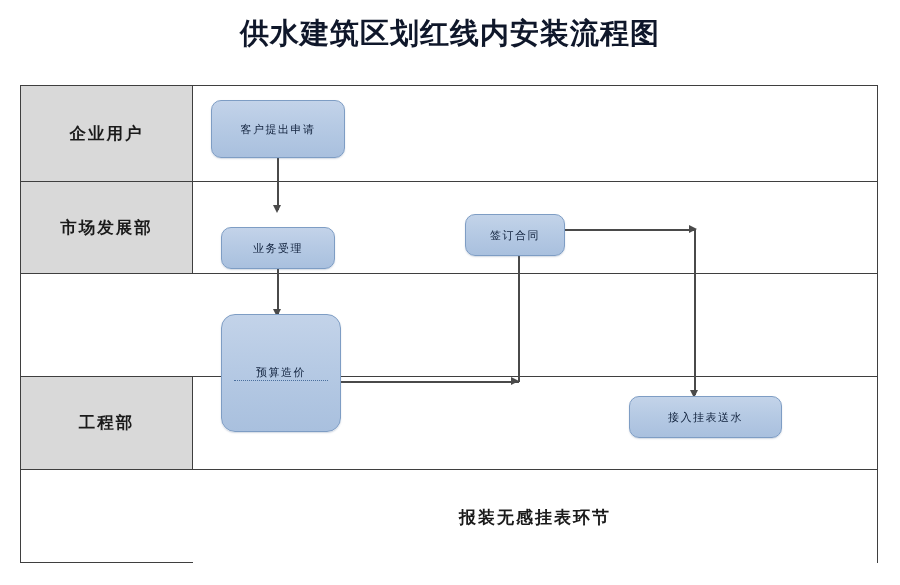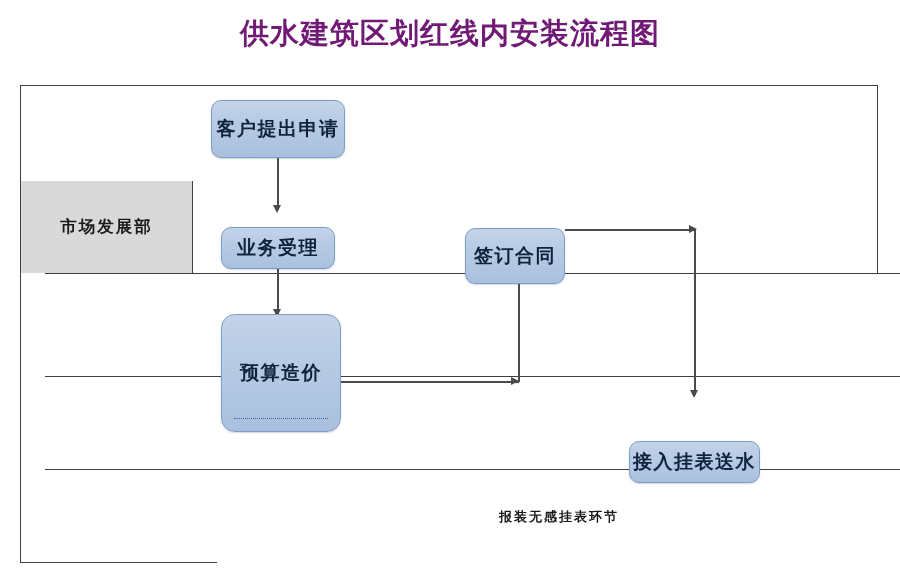--- a/index.html
+++ b/index.html
@@ -17,21 +17,21 @@
 
   
   #chart-title {
     position: absolute;
     left: 0;
     top: 16px;
     width: 900px;
     text-align: center;
     font-size: 29px;
     font-weight: 700;
-    color: #701a75;
+    color: #0f172a;
     letter-spacing: 1px;
     line-height: 1.2;
     font-family: "Liberation Serif", "DejaVu Serif", serif;
   }
 
   
   #swimlane-table {
     position: absolute;
     left: 20px;
     top: 85px;
@@ -41,21 +41,20 @@
     border: 1.6px solid #3f3f3f;
   }
   .lane-row {
     position: absolute;
     left: 0;
     width: 100%;
     box-sizing: border-box;
   }
   .lane-row + .lane-row {
     border-top: 1.6px solid #3f3f3f;
-    margin-left: 24px;
   }
   .lane-label {
     position: absolute;
     left: 0;
     top: 0;
     bottom: 0;
     width: 172px;
     box-sizing: border-box;
     background: #d9d9d9;
     border-right: 1.6px solid #3f3f3f;
@@ -73,21 +72,21 @@
     left: 172px;
     right: 0;
     top: 0;
     bottom: 0;
     background: #ffffff;
   }
   .lane-body-center {
     display: flex;
     align-items: center;
     justify-content: center;
-    font-size: 13px;
+    font-size: 17px;
     font-weight: 700;
     color: #1a1a1a;
     letter-spacing: 2px;
     font-family: "Liberation Serif", "DejaVu Serif", serif;
   }
 
   
   #flow-layer {
     position: absolute;
     left: 0; top: 0;
@@ -97,32 +96,32 @@
   }
   #flow-layer > * { pointer-events: auto; }
 
   .node {
     position: absolute;
     box-sizing: border-box;
     border: 1.1px solid #7e9dc4;
     border-radius: 10px;
     background: linear-gradient(to bottom, #c3d3e9 0%, #b6cae4 45%, #a9c0de 100%);
     color: #11223d;
-    font-size: 19px;
-    font-weight: 700;
+    font-size: 11px;
+    font-weight: 400;
     letter-spacing: 1.5px;
     display: flex;
     align-items: center;
     justify-content: center;
     text-align: center;
     font-family: "Liberation Serif", "DejaVu Serif", serif;
     box-shadow: 0 1px 1.5px rgba(70,100,140,0.25);
   }
   .node-tall {
-    flex-direction: column;
+    flex-direction: row;
     justify-content: space-around;
     border-radius: 14px;
     padding: 12px;
     gap: 47px;
   }
   .node-tall .seg {
     flex: 1 1 50%;
     width: 100%;
     display: flex;
     align-items: center;
@@ -161,31 +160,36 @@
     border-left: 8px solid #4a4a4a;
   }
 </style>
 </head>
 <body>
 
 <div id="chart-title">供水建筑区划红线内安装流程图</div>
 
 <div id="swimlane-table">
 
+  <div class="lane-row" style="top:0; height:95px;">
+    <div class="lane-label">企业用户</div>
+    <div class="lane-body"></div>
+  </div>
 
   <div class="lane-row" style="top:95px; height:92px;">
     <div class="lane-label">市场发展部</div>
     <div class="lane-body"></div>
   </div>
 
   <div class="lane-row" style="top:187px; height:103px;">
     <div class="lane-body"></div>
   </div>
 
   <div class="lane-row" style="top:290px; height:93px;">
+    <div class="lane-label">工程部</div>
     <div class="lane-body"></div>
   </div>
 
   <div class="lane-row" style="top:383px; height:95px;">
     <div class="lane-body lane-body-center">报装无感挂表环节</div>
   </div>
 
 </div>
 
 <div id="flow-layer">
@@ -213,21 +217,21 @@
   <div class="node" style="left:221px; top:210px; width:114px; height:42px;margin-top:17px;">
     <span>业务受理</span>
   </div>
 
   <div class="node node-tall" style="left:221px; top:314px; width:120px; height:118px;">
     <div class="seg seg-top">
       <span>预算造价</span>
     </div>
   </div>
 
-  <div class="node" style="left:465px; top:228px; width:100px; height:56px;">
+  <div class="node" style="left:465px; top:214px; width:100px; height:42px;">
     <span>签订合同</span>
   </div>
 
-  <div class="node" style="left:629px; top:396px; width:131px; height:42px;margin-top:45px;">
+  <div class="node" style="left:629px; top:396px; width:153px; height:42px;">
     <span>接入挂表送水</span>
   </div>
 
 </div>
 
 </body></html>

